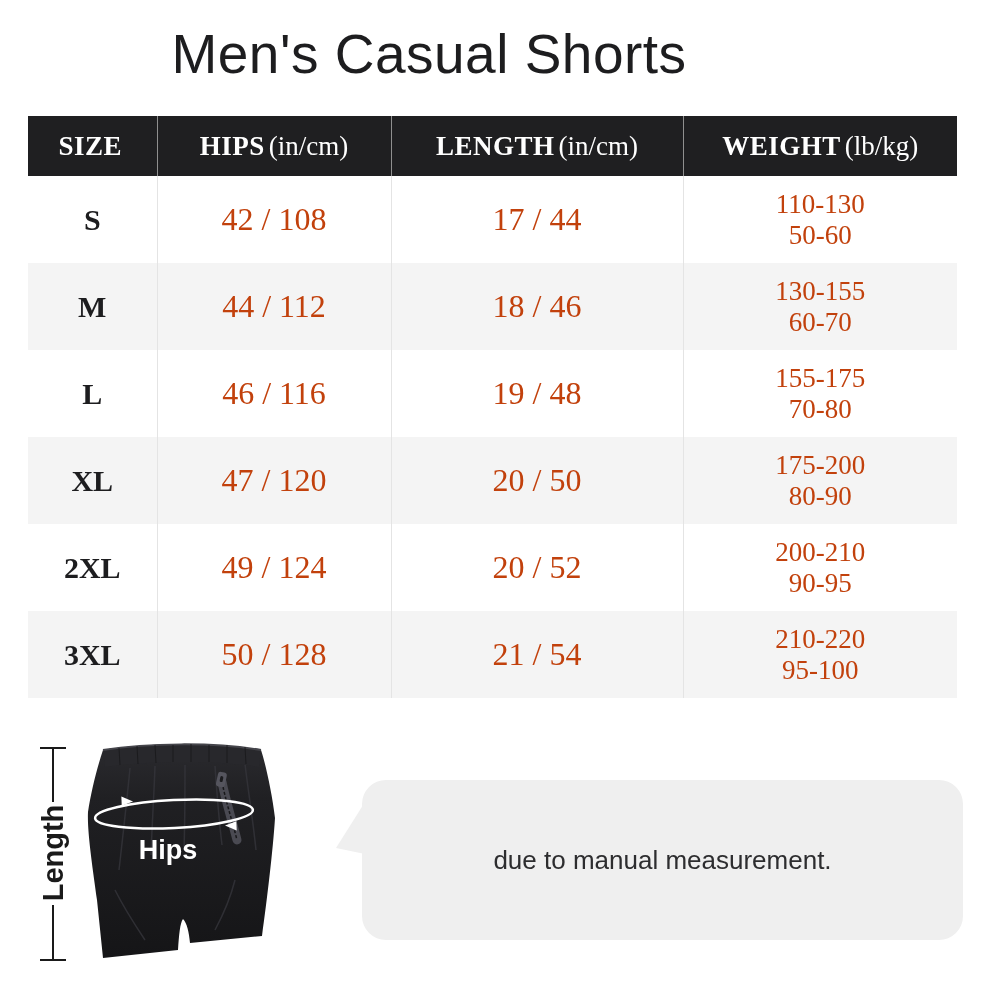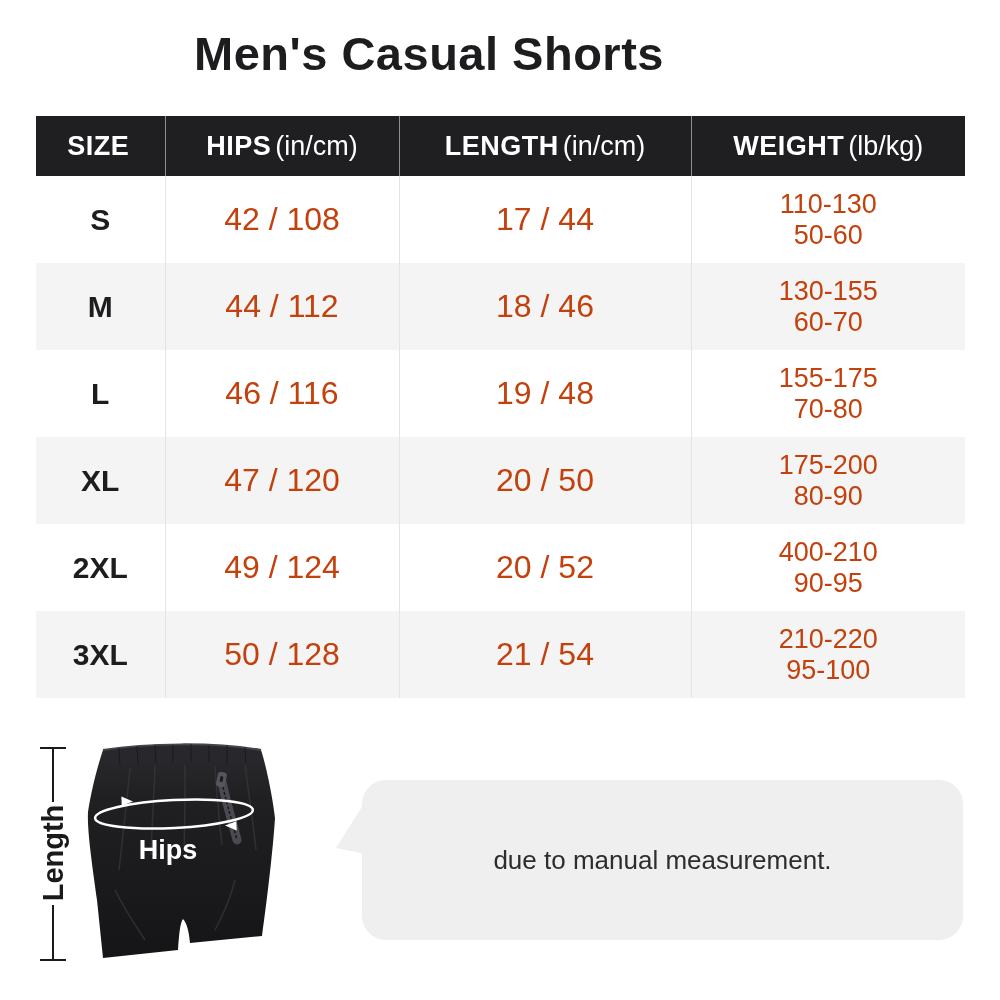--- a/index.html
+++ b/index.html
@@ -12,34 +12,35 @@
     overflow: hidden;
     position: relative;
   }
   .page { position: absolute; inset: 0; width: 1000px; height: 1000px; }
 
   
   .title {
     position: absolute;
     top: 28px; left: 0; width: 858px;
     text-align: center;
-    font-size: 47px;
-    font-weight: 700;
+    font-size: 55px;
+    font-weight: 400;
     color: #1d1d1f;
     letter-spacing: 0.5px;
     line-height: 52px;
   }
 
   
   table.size-chart {
     position: absolute;
-    left: 36px; top: 116px;
+    left: 28px; top: 116px;
     width: 929px;
     border-collapse: collapse;
     table-layout: fixed;
+    font-family: Liberation Serif, serif;
   }
   col.c-size   { width: 129px; }
   col.c-hips   { width: 234px; }
   col.c-length { width: 292px; }
   col.c-weight { width: 274px; }
 
   .size-chart th {
     background: #1f1f21;
     color: #ffffff;
     height: 60px;
@@ -177,21 +178,21 @@
         <td class="cell-weight">
             <span class="w-line">175-200</span>
             <span class="w-line">80-90</span>
           </td>
       </tr>
       <tr>
         <td class="cell-size">2XL</td>
         <td class="cell-num">49 / 124</td>
         <td class="cell-num">20 / 52</td>
         <td class="cell-weight">
-            <span class="w-line">400-210</span>
+            <span class="w-line">200-210</span>
             <span class="w-line">90-95</span>
           </td>
       </tr>
       <tr>
         <td class="cell-size">3XL</td>
         <td class="cell-num">50 / 128</td>
         <td class="cell-num">21 / 54</td>
         <td class="cell-weight">
             <span class="w-line">210-220</span>
             <span class="w-line">95-100</span>

